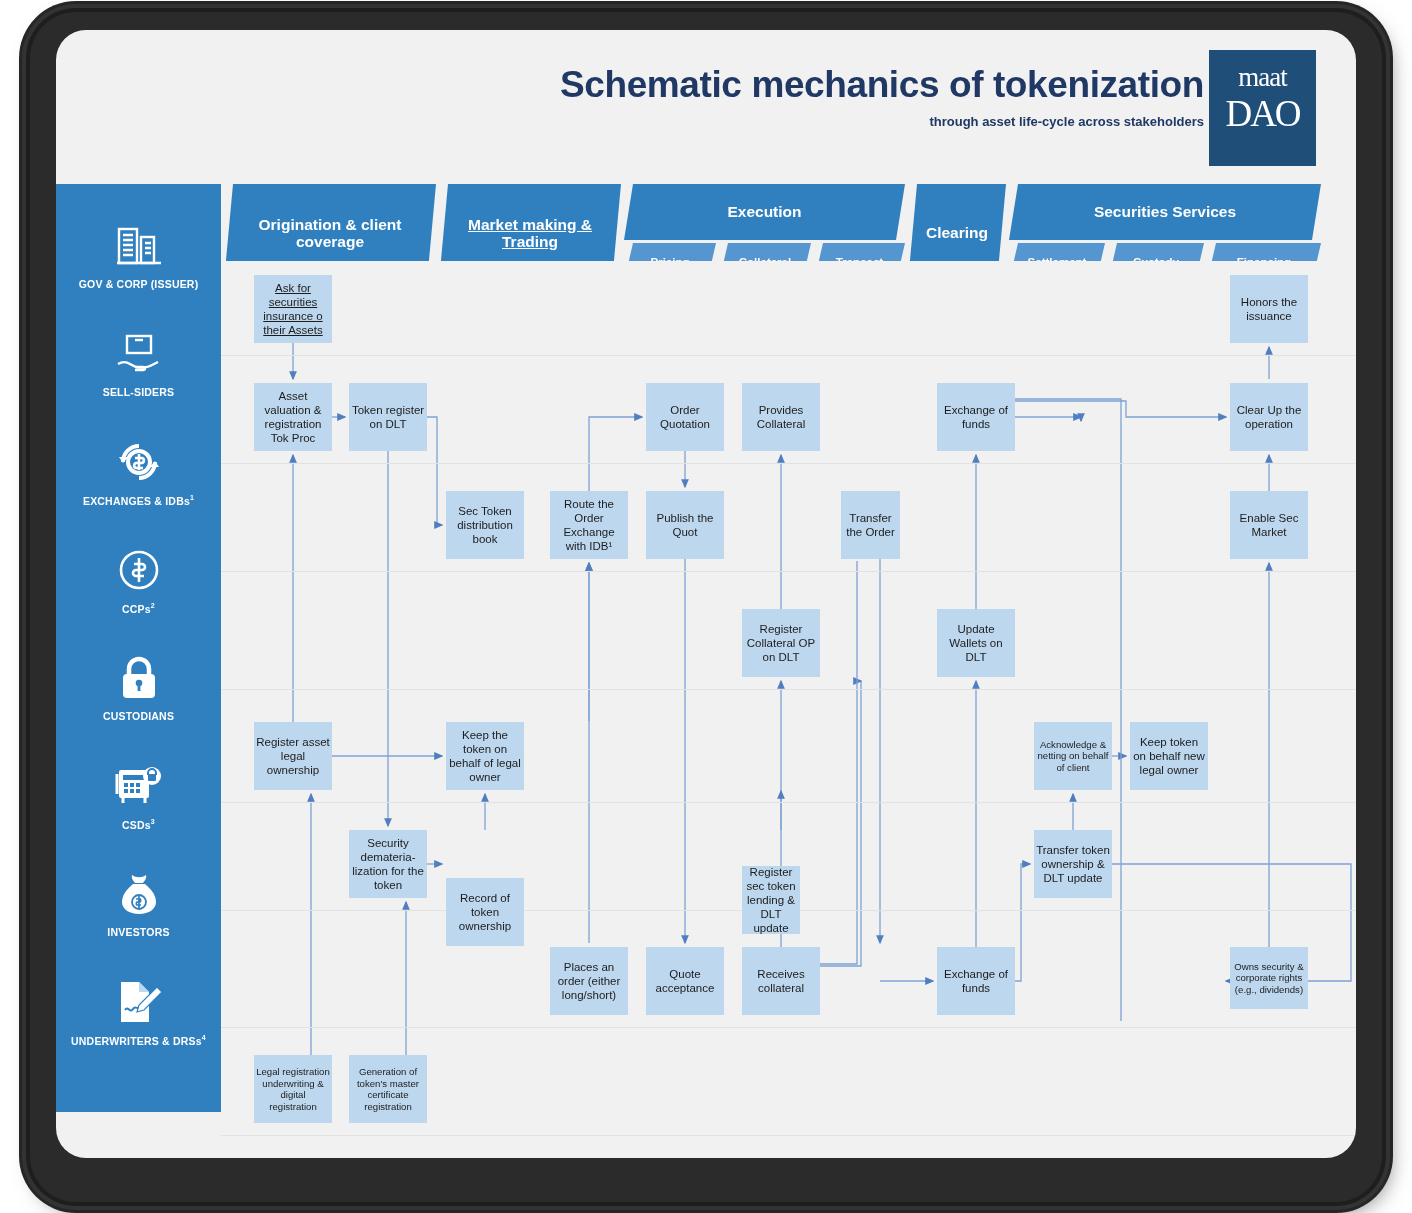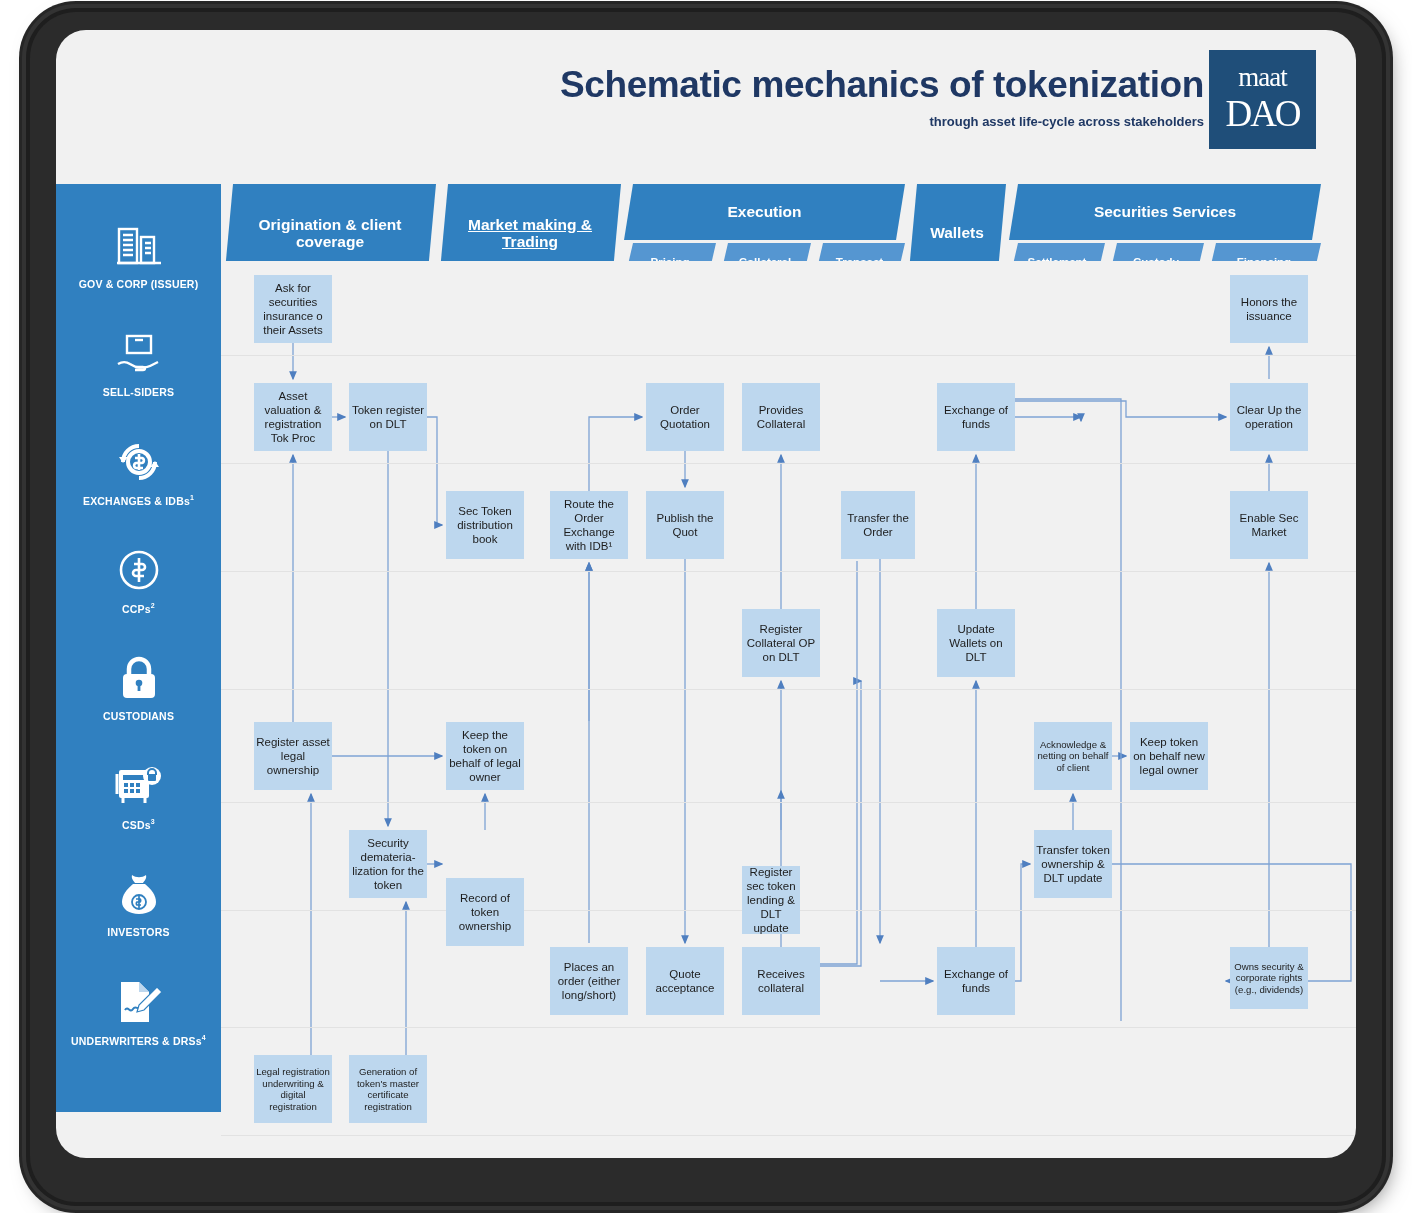--- a/index.html
+++ b/index.html
@@ -9,21 +9,21 @@
   #device{position:absolute;left:30px;top:12px;width:1352px;height:1190px;
       border-radius:46px;background:#2b2b2b;
       box-shadow:0 0 0 4px #1e1e1e, 0 0 0 8px #333333, 0 0 0 11px #262626, 6px 8px 22px rgba(0,0,0,.55);}
   #screen{position:absolute;left:26px;top:18px;width:1300px;height:1128px;border-radius:30px;
       background:#f1f1f1;overflow:hidden;}
 
   
   #titlewrap{position:absolute;left:0;top:34px;width:1300px;}
   #title{position:absolute;right:152px;top:0;font-size:37px;font-weight:bold;color:#1f3864;letter-spacing:-.4px;white-space:nowrap;}
   #subtitle{position:absolute;right:152px;top:50px;font-size:13px;font-weight:bold;color:#1f3864;white-space:nowrap;}
-  #logo{position:absolute;left:1153px;top:20px;width:107px;height:99px;background:#1f4e79;}
+  #logo{position:absolute;left:1153px;top:20px;width:107px;height:116px;background:#1f4e79;}
   #logo .l1{position:absolute;left:0;top:12px;width:107px;text-align:center;color:#fff;
       font-family:"Liberation Serif",serif;font-size:27px;letter-spacing:-1px;}
   #logo .l2{position:absolute;left:0;top:42px;width:107px;text-align:center;color:#fff;
       font-family:"Liberation Serif",serif;font-size:37px;letter-spacing:-2px;}
 
   
   #hdr{position:absolute;left:0;top:154px;width:1300px;height:98px;}
   .hcell{position:absolute;background:#3080c0;color:#fff;font-weight:bold;
       display:flex;align-items:center;justify-content:center;text-align:center;line-height:1.12;}
   .hcell.top{font-size:15.5px;}
@@ -66,21 +66,21 @@
     <div id="hdr">
       <div class="hcell top rounded skewR" style="left:0;top:0;width:165px;height:98px;">Stakeholder</div>
       <div class="hcell top skewRB" style="left:168px;top:0;width:212px;height:98px;">Origination &amp; client coverage</div>
       <div class="hcell top skewRB" style="left:383px;top:0;width:182px;height:98px;text-decoration:underline;">Market making &amp; Trading</div>
 
       <div class="hcell top skewRB" style="left:568px;top:0;width:281px;height:56px;">Execution</div>
       <div class="hcell sub skewRB" style="left:568px;top:59px;width:92px;height:39px;">Pricing</div>
       <div class="hcell sub skewRB" style="left:663px;top:59px;width:92px;height:39px;">Collateral</div>
       <div class="hcell sub skewRB" style="left:758px;top:59px;width:91px;height:39px;">Transact</div>
 
-      <div class="hcell top skewRB" style="left:852px;top:0;width:98px;height:98px;">Wallets</div>
+      <div class="hcell top skewRB" style="left:852px;top:0;width:98px;height:98px;">Clearing</div>
 
       <div class="hcell top skewRB" style="left:953px;top:0;width:312px;height:56px;">Securities Services</div>
       <div class="hcell sub skewRB" style="left:953px;top:59px;width:96px;height:39px;">Settlement</div>
       <div class="hcell sub skewRB" style="left:1052px;top:59px;width:96px;height:39px;">Custody</div>
       <div class="hcell sub skewRB" style="left:1151px;top:59px;width:114px;height:39px;">Financing</div>
     </div>
 
     <div id="side">
         <div class="sitem" style="top: 36px;">
           <div class="sicon">
@@ -263,32 +263,32 @@
         </g>
       </svg>
     <div class="rowline" style="top: 94px;"></div>
         <div class="rowline" style="top: 202px;"></div>
         <div class="rowline" style="top: 310px;"></div>
         <div class="rowline" style="top: 428px;"></div>
         <div class="rowline" style="top: 541px;"></div>
         <div class="rowline" style="top: 649px;"></div>
         <div class="rowline" style="top: 766px;"></div>
         <div class="rowline" style="top: 874px;"></div>
-        <div class="box" style="left: 33px; top: 14px; width: 78px; height: 68px;">Ask for securities insurance o their Assets</div>
+        <div class="box" style="left: 33px; top: 14px; width: 78px; height: 68px; text-decoration: underline;">Ask for securities insurance o their Assets</div>
         <div class="box" style="left: 33px; top: 122px; width: 78px; height: 68px;">Asset valuation &amp; registration Tok Proc</div>
         <div class="box" style="left: 128px; top: 122px; width: 78px; height: 68px;">Token register on DLT</div>
         <div class="box" style="left: 425px; top: 122px; width: 78px; height: 68px;">Order Quotation</div>
         <div class="box" style="left: 521px; top: 122px; width: 78px; height: 68px;">Provides Collateral</div>
         <div class="box" style="left: 716px; top: 122px; width: 78px; height: 68px;">Exchange of funds</div>
         <div class="box" style="left: 1009px; top: 14px; width: 78px; height: 68px;">Honors the issuance</div>
         <div class="box" style="left: 1009px; top: 122px; width: 78px; height: 68px;">Clear Up the operation</div>
         <div class="box" style="left: 225px; top: 230px; width: 78px; height: 68px;">Sec Token distribution book</div>
         <div class="box" style="left: 329px; top: 230px; width: 78px; height: 68px;">Route the Order Exchange with IDB¹</div>
         <div class="box" style="left: 425px; top: 230px; width: 78px; height: 68px;">Publish the Quot</div>
-        <div class="box" style="left: 620px; top: 230px; width: 74px; height: 68px;">Transfer the Order</div>
+        <div class="box" style="left: 620px; top: 230px; width: 59px; height: 68px;">Transfer the Order</div>
         <div class="box" style="left: 1009px; top: 230px; width: 78px; height: 68px;">Enable Sec Market</div>
         <div class="box" style="left: 521px; top: 348px; width: 78px; height: 68px;">Register Collateral OP on DLT</div>
         <div class="box" style="left: 716px; top: 348px; width: 78px; height: 68px;">Update Wallets on DLT</div>
         <div class="box" style="left: 33px; top: 461px; width: 78px; height: 68px;">Register asset legal ownership</div>
         <div class="box" style="left: 225px; top: 461px; width: 78px; height: 68px;">Keep the token on behalf of legal owner</div>
         <div class="box sm" style="left: 813px; top: 461px; width: 78px; height: 68px;">Acknowledge &amp; netting on behalf of client</div>
         <div class="box" style="left: 909px; top: 461px; width: 78px; height: 68px;">Keep token on behalf new legal owner</div>
         <div class="box" style="left: 128px; top: 569px; width: 78px; height: 68px;">Security demateria-lization for the token</div>
         <div class="box" style="left: 225px; top: 569px; width: 78px; height: 68px; margin-top: 48px;">Record of token ownership</div>
         <div class="box" style="left: 521px; top: 569px; width: 58px; height: 68px; margin-top: 36px;">Register sec token lending &amp; DLT update</div>

